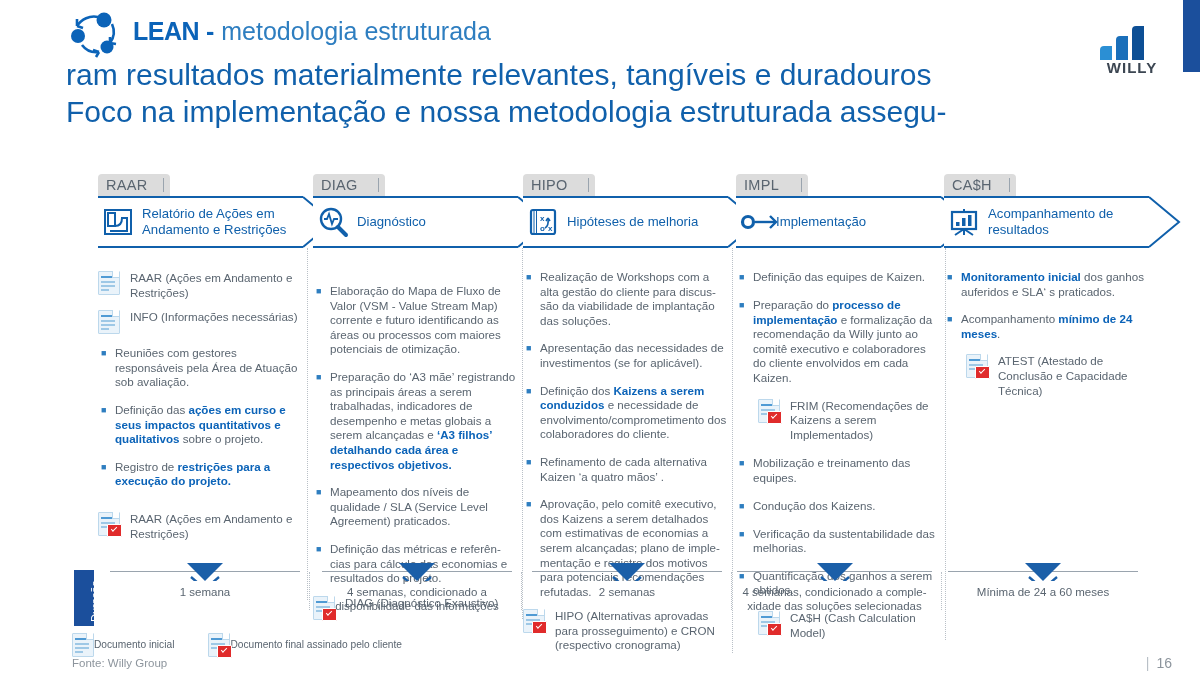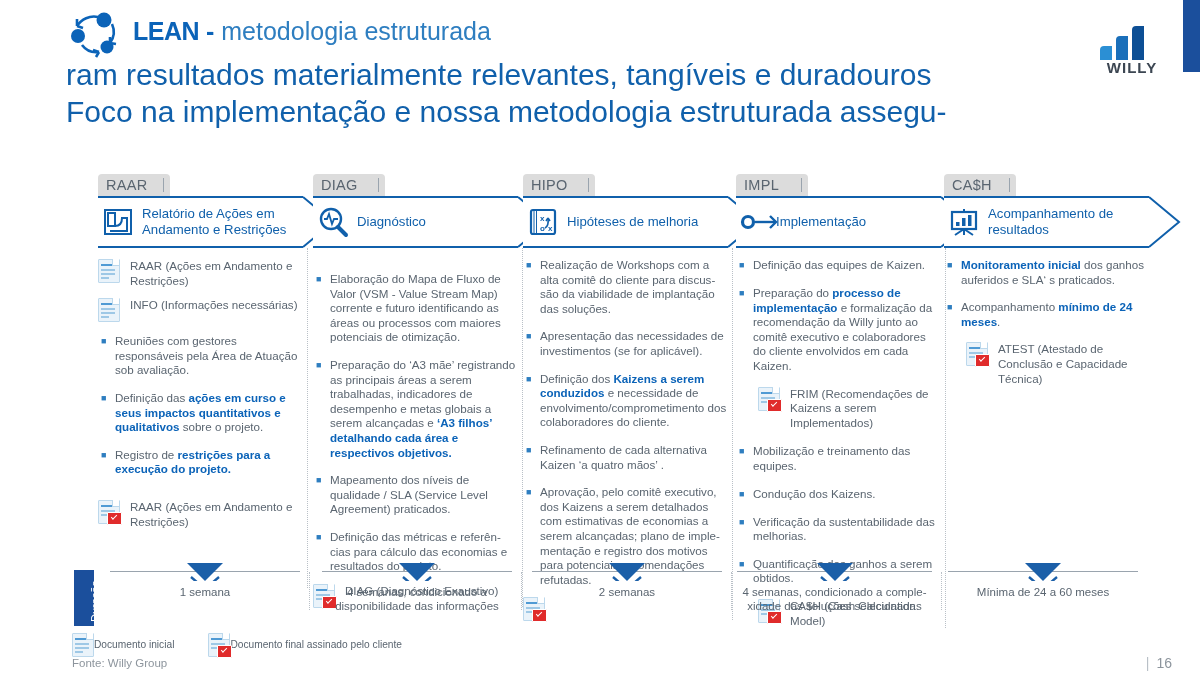--- a/index.html
+++ b/index.html
@@ -39,21 +39,21 @@
   .tab-label{font-size:14.5px;color:#5a6570;letter-spacing:.3px;}
   .tab::after{content:"";position:absolute;right:6px;top:4px;width:1px;height:14px;background:#9aa4ae;}
 
   .hdr{position:relative;height:48px;border-top:2px solid #1060ab;border-bottom:2px solid #1060ab;
        background:#fff;}
   .hdr-arrow{position:absolute;left:205px;top:-2px;width:34px;height:52px;}
   .hdr-inner{display:flex;align-items:center;height:48px;padding-left:4px;}
   .hdr-icon{width:32px;height:32px;flex:0 0 32px;margin-right:8px;}
   .hdr-text{font-size:13.2px;line-height:1.18;color:#1060ab;}
 
-  .body{position:relative;padding-top:10px;min-height:330px;}
+  .body{position:relative;padding-top:22px;min-height:330px;}
   .col .divider{position:absolute;right:-5px;top:0;bottom:0;width:0;
        border-right:1px dotted #b9c0c7;}
 
   
   .item{display:flex;margin-bottom:9px;}
   .item.bullet .bul{flex:0 0 14px;color:#2e7ec0;font-size:9px;line-height:15px;padding-left:3px;}
   .item .txt{font-size:11.6px;line-height:1.26;color:#5a6570;}
   .item .txt b{color:#0b63b8;font-weight:bold;}
   .item.doc{align-items:flex-start;}
   .item.doc .docicon{flex:0 0 24px;height:24px;margin-right:8px;}
@@ -298,21 +298,21 @@
           <svg viewBox="0 0 34 52" width="34" height="52">
               <path d="M0 1 L30 26 L0 51" fill="none" stroke="#1060ab" stroke-width="2"></path>
             </svg>
         </div>
       </div>
       <div class="body">
         <div class="divider"></div>
 
         <div class="item bullet">
           <div class="bul">■</div>
-          <div class="txt">Realização de Workshops com a alta comitê do cliente para discus-são da viabilidade de implantação das soluções.</div>
+          <div class="txt">Realização de Workshops com a alta gestão do cliente para discus-são da viabilidade de implantação das soluções.</div>
         </div>
         <div class="item bullet" style="margin-top:13px;">
           <div class="bul">■</div>
           <div class="txt">Apresentação das necessidades de investimentos (se for aplicável).</div>
         </div>
         <div class="item bullet" style="margin-top:13px;">
           <div class="bul">■</div>
           <div class="txt">Definição dos <b>Kaizens a serem conduzidos</b> e necessidade de envolvimento/comprometimento dos colaboradores do cliente.</div>
         </div>
         <div class="item bullet" style="margin-top:13px;">
@@ -328,20 +328,21 @@
           <div class="docicon">
               <div class="docico">
                 <div class="page"></div>
                 <div class="fold"></div>
                 <div class="bar b1"></div>
                 <div class="bar b2"></div>
                 <div class="bar b3"></div>
                 <div class="stamp"></div>
               </div>
             </div>
+          <div class="txt">HIPO (Alternativas aprovadas para prosseguimento) e CRON (respectivo cronograma)</div>
         </div>
       </div>
     </div>
 
     <div class="col c3">
       <div class="tab">
         <span class="tab-label">IMPL</span>
       </div>
       <div class="hdr">
         <div class="hdr-inner">

